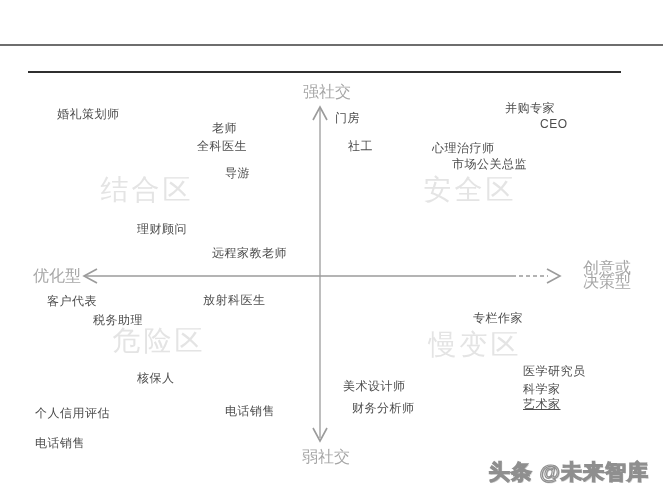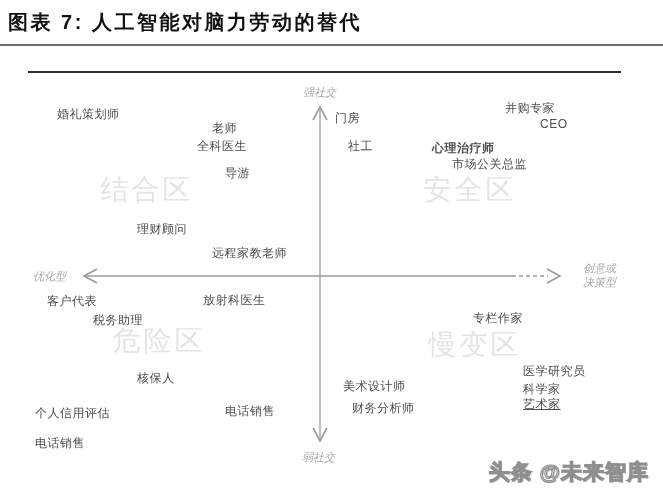--- a/index.html
+++ b/index.html
@@ -40,25 +40,24 @@
   }
 
   .axes-svg {
     position: absolute;
     left: 0; top: 0;
     width: 663px; height: 494px;
   }
 
   .axis-label {
     position: absolute;
-    font-size: 11px;
+    font-size: 16px;
     color: #a6a6a6;
     white-space: pre-line;
     line-height: 14px;
-    font-style: italic;
   }
   .axis-label.top    { left: 303px; top: 85px;  }
   .axis-label.bottom { left: 302px; top: 450px; }
   .axis-label.left   { left: 33px;  top: 269px; }
   .axis-label.right  { left: 576px; top: 261px; margin-left: 7px; }
 
   .quadrant-label {
     position: absolute;
     font-size: 28px;
     color: #e4e4e4;
@@ -85,21 +84,20 @@
     -webkit-text-stroke: 1.2px #8f8f8f;
     text-shadow: 1px 1px 0 #cfcfcf;
     white-space: nowrap;
   }
 </style>
 </head>
 <body>
 
 <div class="canvas">
 
-  <div class="page-title">图表 7:  人工智能对脑力劳动的替代</div>
 
   <div class="title-underline"></div>
   <div class="chart-top-border"></div>
 
   <svg class="axes-svg" viewBox="0 0 663 494" fill="none">
     <line x1="320" y1="108" x2="320" y2="438" stroke="#9b9b9b" stroke-width="1.3"></line>
     <polyline points="313,120 320,107 327,120" stroke="#9b9b9b" stroke-width="1.6" fill="none"></polyline>
     <polyline points="313,428 320,441 327,428" stroke="#9b9b9b" stroke-width="1.6" fill="none"></polyline>
     <line x1="84" y1="276" x2="512" y2="276" stroke="#9b9b9b" stroke-width="1.3"></line>
     <line x1="512" y1="276" x2="548" y2="276" stroke="#9b9b9b" stroke-width="1.3" stroke-dasharray="4 3"></line>
@@ -123,21 +121,21 @@
       <div class="job-label" style="left: 57px; top: 106px;">婚礼策划师</div>
       <div class="job-label" style="left: 212px; top: 120px;">老师</div>
       <div class="job-label" style="left: 197px; top: 138px;">全科医生</div>
       <div class="job-label" style="left: 225px; top: 165px;">导游</div>
       <div class="job-label" style="left: 137px; top: 221px;">理财顾问</div>
       <div class="job-label" style="left: 212px; top: 245px;">远程家教老师</div>
       <div class="job-label" style="left: 335px; top: 110px;">门房</div>
       <div class="job-label" style="left: 348px; top: 138px;">社工</div>
       <div class="job-label" style="left: 505px; top: 100px;">并购专家</div>
       <div class="job-label" style="left: 540px; top: 117px;">CEO</div>
-      <div class="job-label" style="left: 432px; top: 140px; font-weight: bold;">心理治疗师</div>
+      <div class="job-label" style="left: 432px; top: 140px;">心理治疗师</div>
       <div class="job-label" style="left: 452px; top: 156px; font-family: Liberation Serif, serif;">市场公关总监</div>
       <div class="job-label" style="left: 47px; top: 293px;">客户代表</div>
       <div class="job-label" style="left: 93px; top: 312px;">税务助理</div>
       <div class="job-label" style="left: 203px; top: 292px;">放射科医生</div>
       <div class="job-label" style="left: 137px; top: 370px;">核保人</div>
       <div class="job-label" style="left: 35px; top: 405px;">个人信用评估</div>
       <div class="job-label" style="left: 35px; top: 435px;">电话销售</div>
       <div class="job-label" style="left: 225px; top: 403px;">电话销售</div>
       <div class="job-label" style="left: 473px; top: 310px;">专栏作家</div>
       <div class="job-label" style="left: 343px; top: 378px;">美术设计师</div>

